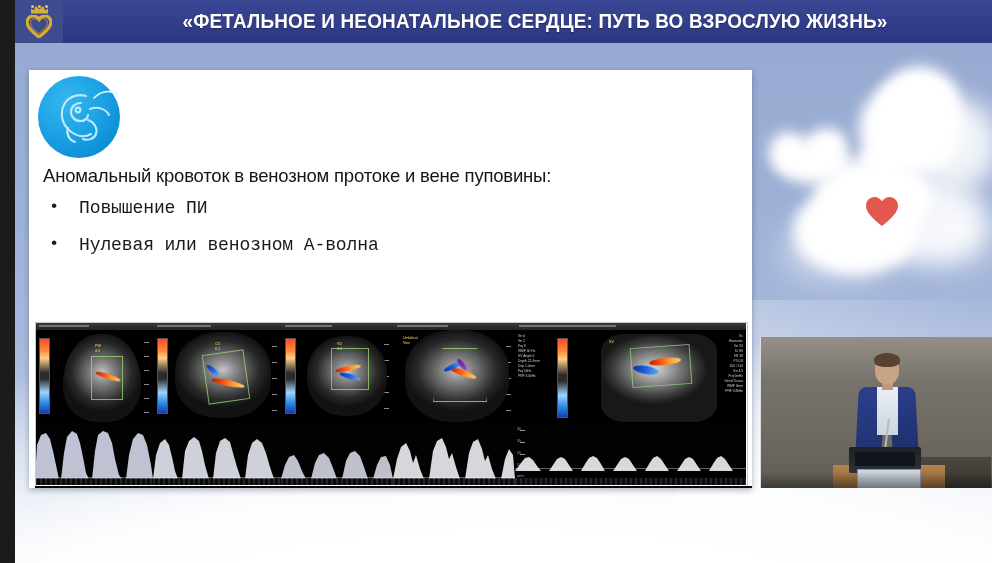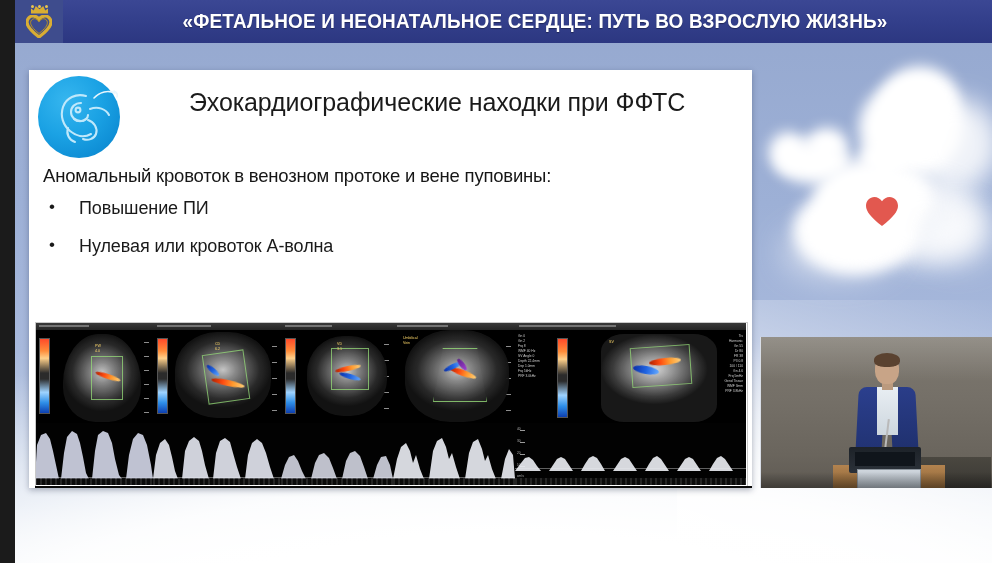--- a/index.html
+++ b/index.html
@@ -101,21 +101,21 @@
 
   .slide-lead{
     position:absolute;left:14px;top:95px;
     font-size:18.5px;font-weight:normal;color:#161616;
     letter-spacing:-0.2px;
     white-space:nowrap;
   }
 
   .bullets{
     position:absolute;left:14px;top:128px;width:690px;
-    margin:0;padding:0;list-style:none;
+    margin:0;padding:0;list-style:none;font-family:Liberation Mono, monospace;
   }
   .bullets li{
     position:relative;
     padding-left:36px;
     font-size:18px;
     color:#1a1a1a;
     letter-spacing:-0.1px;
     margin-bottom:17px;
     white-space:nowrap;
   }
@@ -380,27 +380,26 @@
           <path d="M36 43 C39 46 45 46 48 43"></path>
           <path d="M50 44 C56 46 60 52 58 58 C56 63 50 65 45 63"></path>
           <path d="M30 52 C28 58 31 64 37 66"></path>
           <path d="M52 33 C60 30 68 33 71 39"></path>
         </g>
         <path d="M56 22 C62 16 70 14 77 17" fill="none" stroke="#e8f6fd" stroke-width="1.6" stroke-linecap="round"></path>
         <path d="M76 15 C79 16 80 19 79 21" fill="none" stroke="#e8f6fd" stroke-width="1.6" stroke-linecap="round"></path>
       </svg>
     </div>
 
-    <div class="slide-title">Эхокардиографические находки при ФФТС</div>
 
     <div class="slide-lead">Аномальный кровоток в венозном протоке и вене пуповины:</div>
 
     <ul class="bullets">
       <li>Повышение ПИ</li>
-      <li>Нулевая или кровоток А-волна</li>
+      <li>Нулевая или венозном А-волна</li>
     </ul>
 
     <div class="us-strip">
 
       <div class="us-panel us-p1">
         <div class="us-topbar"></div>
         <div class="us-colorbar"></div>
         <div class="us-ticks">
           <i style="top:6px"></i>
             <i style="top:20px"></i>

